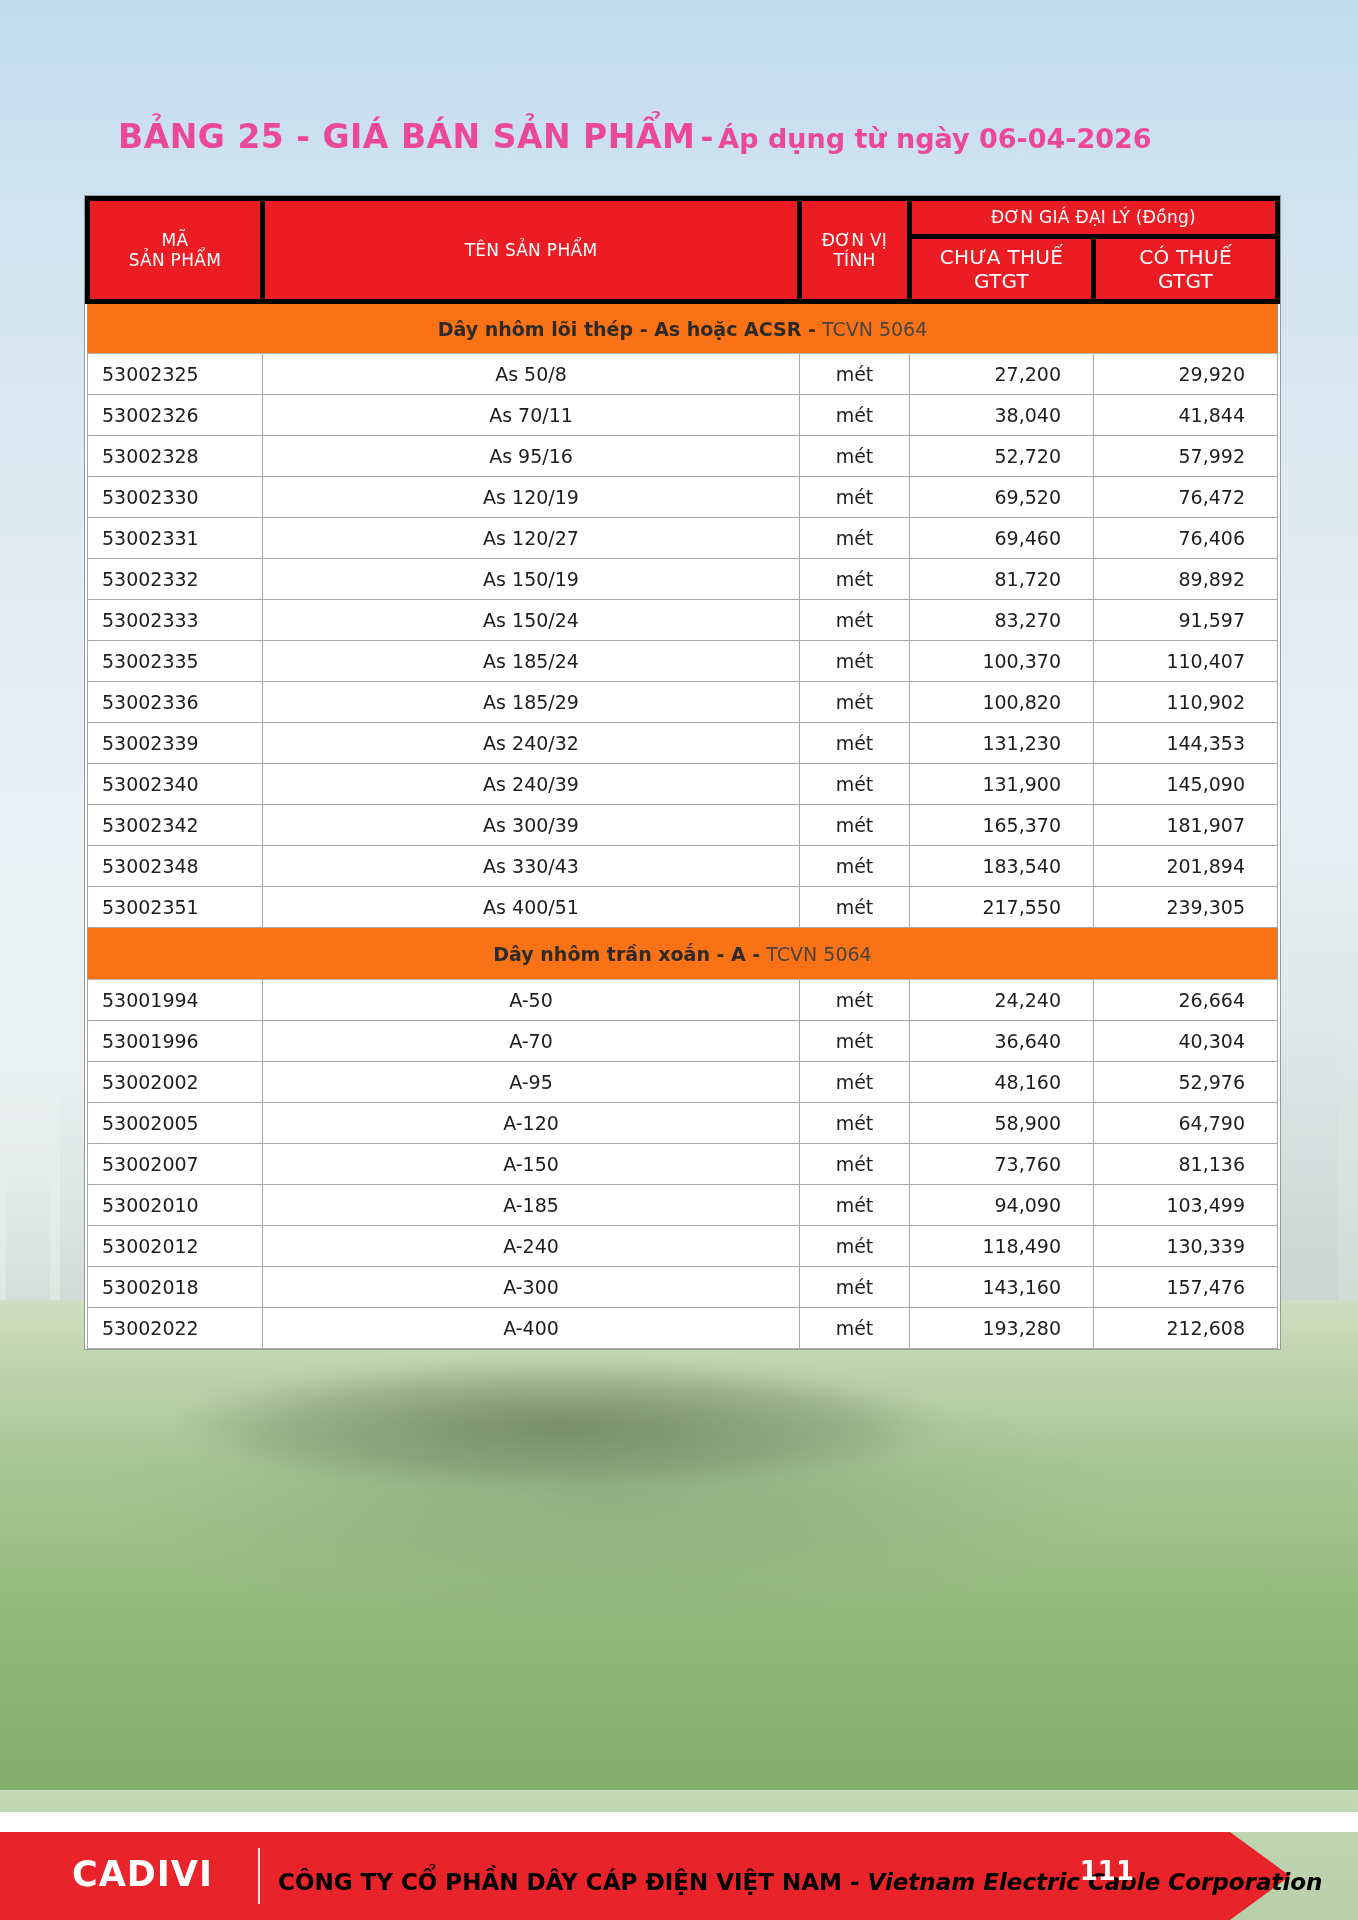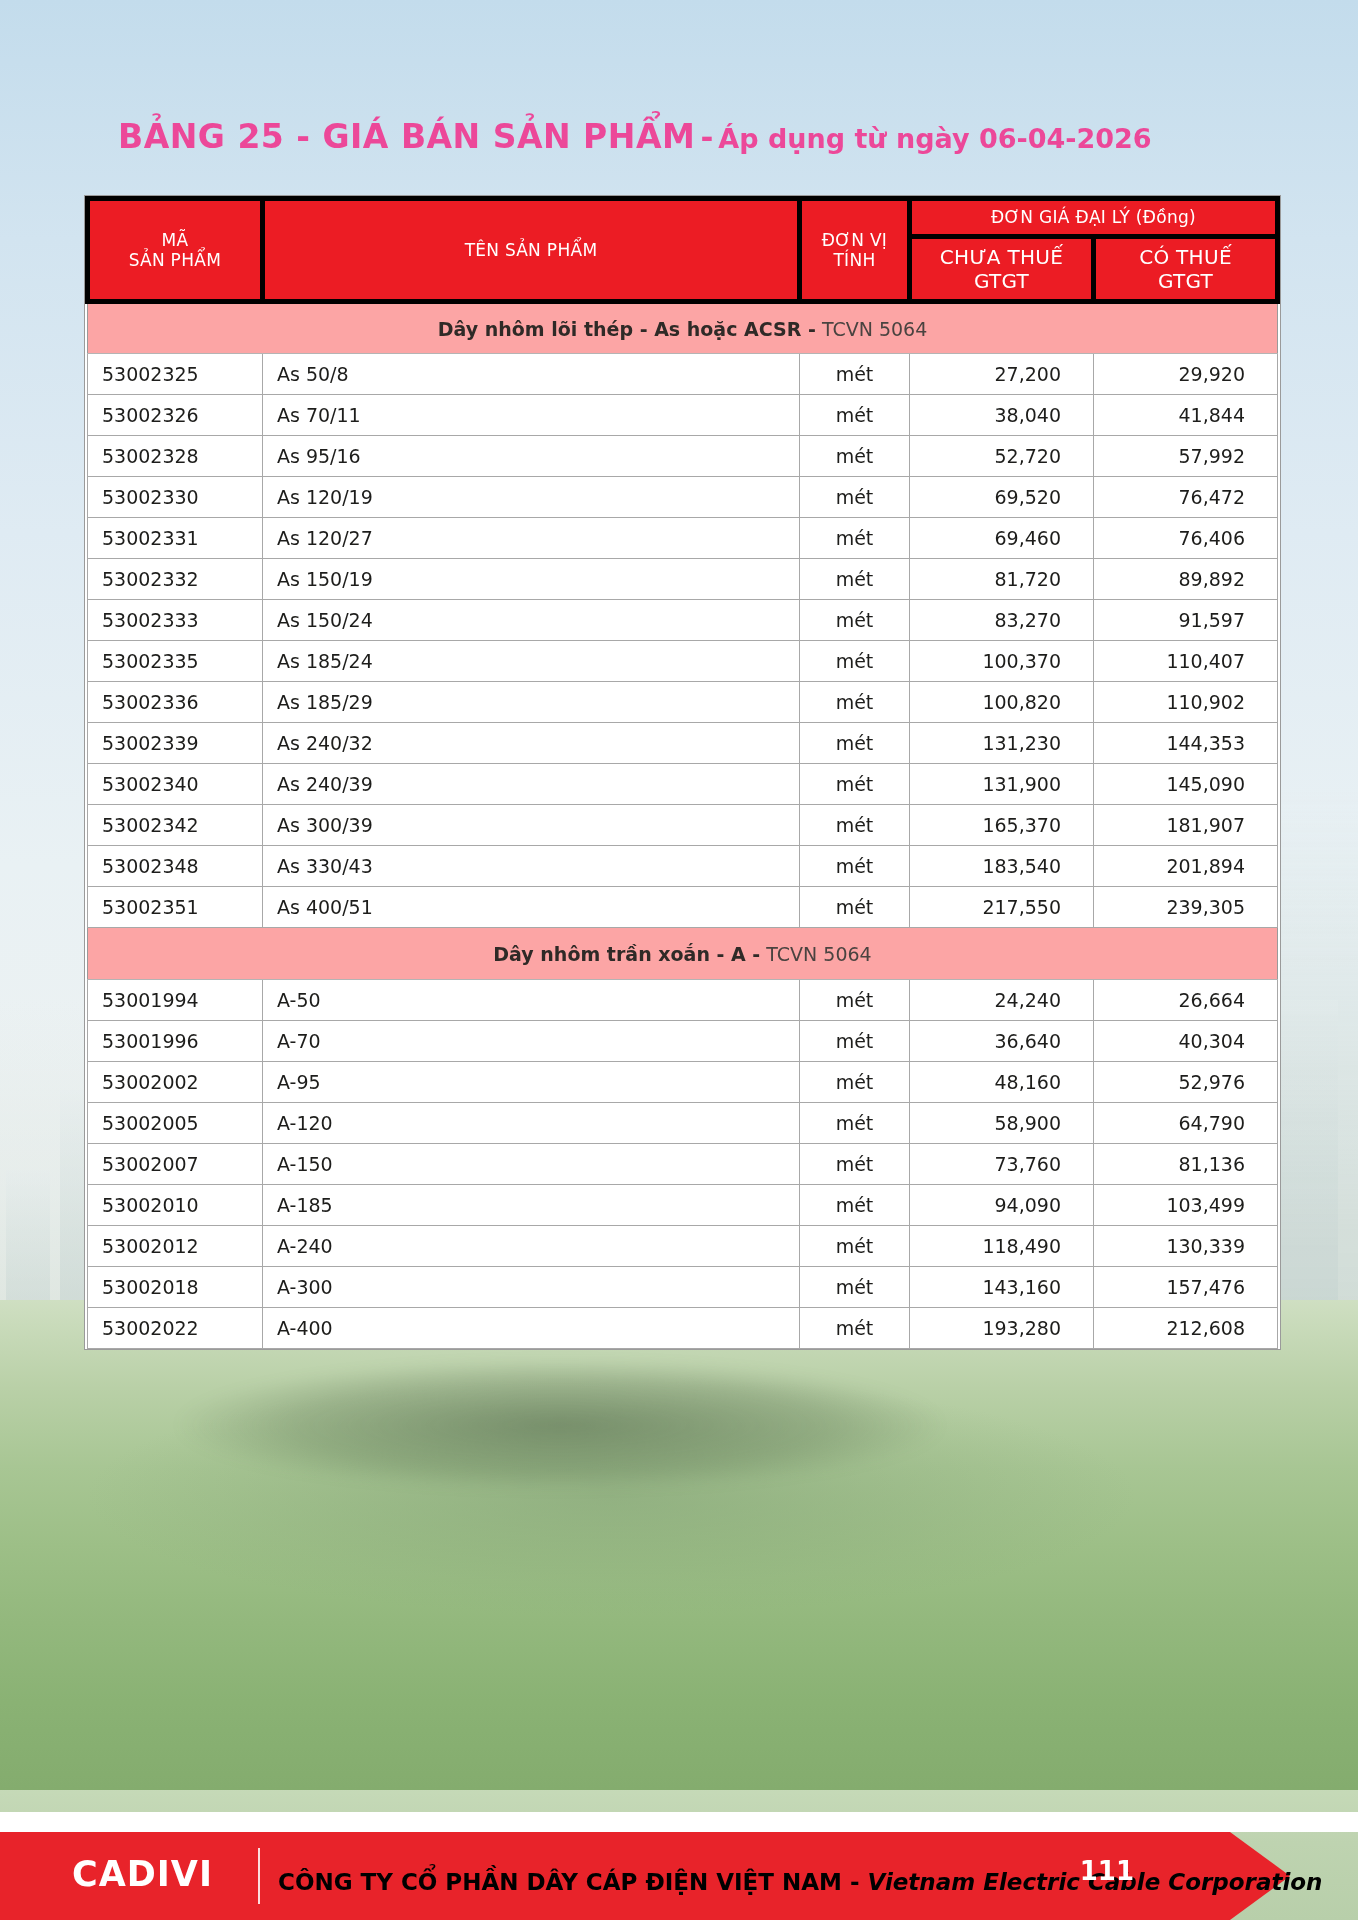--- a/index.html
+++ b/index.html
@@ -105,21 +105,21 @@
     line-height: 1.2;
     text-align: center;
     vertical-align: middle;
     padding: 6px 4px;
   }
   thead th.h-tall { height: 100px; }
   thead th.h-group { height: 38px; font-size: 17px; }
   thead th.h-sub { height: 62px; font-size: 20px; }
 
   tr.section-row td {
-    background: #fca5a5;
+    background: #f97316;
     border: 1px solid #b4b4b4;
     border-left: 1px solid #9a9a9a;
     border-right: 1px solid #9a9a9a;
     height: 52px;
     text-align: center;
     vertical-align: middle;
     padding: 4px 8px;
     color: #3a3330;
     font-size: 19px;
   }
@@ -129,21 +129,21 @@
   tbody td {
     border: 1px solid #a8a8a8;
     height: 41px;
     font-size: 19px;
     color: #1d1d1b;
     padding: 2px 14px;
     vertical-align: middle;
     background: #ffffff;
   }
   td.cell-code { }
-  td.cell-name { text-align: left; padding-left: 14px; }
+  td.cell-name { text-align: center; padding-left: 14px; }
   td.cell-unit { text-align: center; }
   td.cell-price { text-align: right; padding-right: 32px; }
 
   
   #footer-bar {
     position: absolute; left: 0; bottom: 0; width: 1170px; height: 108px;
   }
   #footer-red {
     position: absolute; left: 0; bottom: 0; width: 1290px; height: 88px;
     background: #e8232a;

